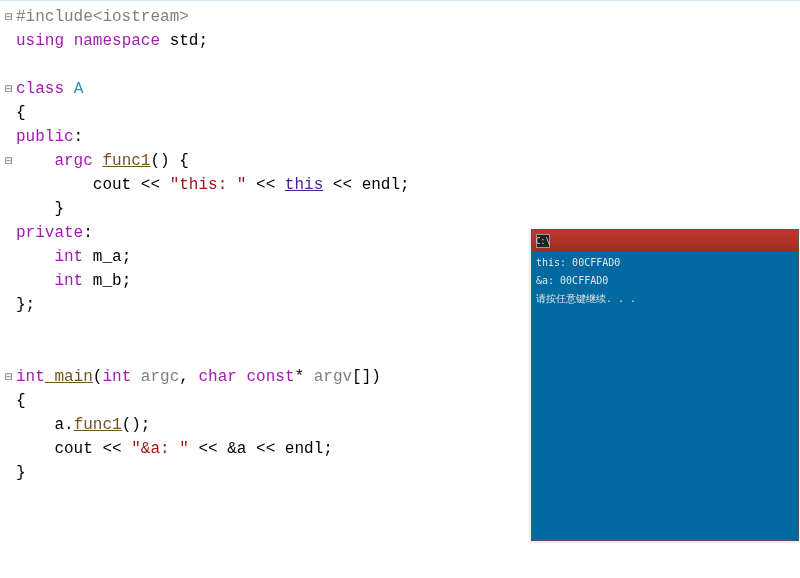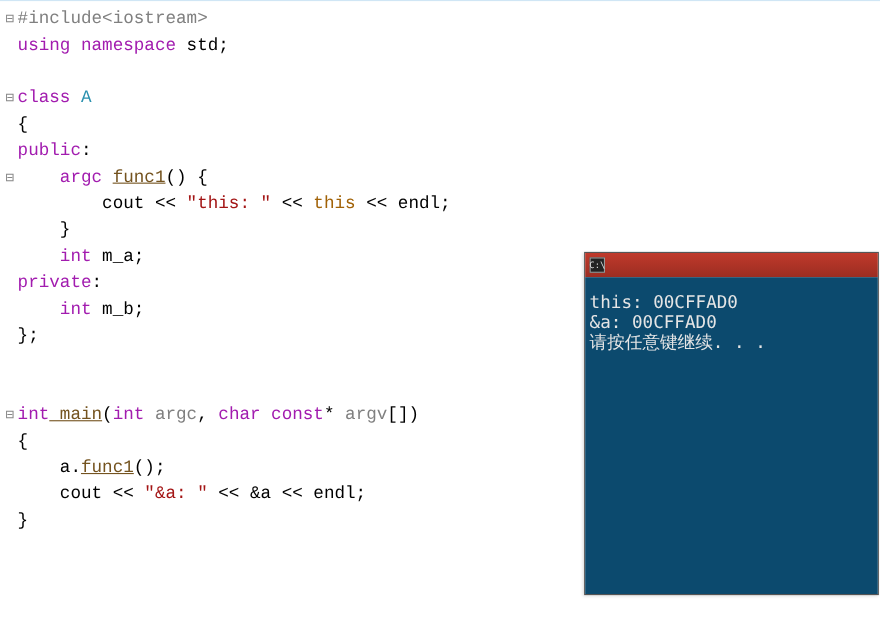--- a/index.html
+++ b/index.html
@@ -40,21 +40,21 @@
     flex: 1;
     white-space: pre;
   }
   .preproc  { color: #808080; margin-top: 48px; }
   .keyword  { color: #a21caf; }
   .type     { color: #2b91af; }
   .ident    { color: #000000; text-align: center; }
   .punct    { color: #000000; }
   .string   { color: #a31515; }
   .brownfn  { color: #74531f; text-decoration: underline; }
-  .kw-this  { color: #a16207; }
+  .kw-this  { color: #4c1d95; text-decoration: underline; }
   .operator { color: #000000; }
 
   .console-window {
     position: absolute;
     top: 229px;
     left: 531px;
     width: 268px;
     height: 312px;
     border: 1px solid #555;
     box-shadow: -1px 1px 3px rgba(0,0,0,0.15);
@@ -80,24 +80,24 @@
     border: 1px solid #999;
     margin-right: 4px;
     display: inline-flex;
     align-items: center;
     justify-content: center;
     font-size: 8px;
     color: #ddd;
   }
   .console-body {
     flex: 1;
-    background: #0c4a6e;
+    background: #0369a1;
     color: #e5e5e5;
-    padding: 14px 4px;
-    font-size: 16px;
+    padding: 2px 4px;
+    font-size: 10px;
     line-height: 18px;
     white-space: pre;
   }
 </style>
 </head>
 <body>
 
 <div class="editor">
 
   <div class="line">
@@ -134,26 +134,26 @@
     <span class="code">        <span class="ident">cout</span><span class="operator"> &lt;&lt; </span><span class="string">"this: "</span><span class="operator"> &lt;&lt; </span><span class="kw-this">this</span><span class="operator"> &lt;&lt; </span><span class="ident">endl</span><span class="punct">;</span></span>
   </div>
 
   <div class="line">
     <span class="gutter"></span>
     <span class="code">    <span class="punct">}</span></span>
   </div>
 
   <div class="line">
     <span class="gutter"></span>
+    <span class="code"><span class="keyword">private</span><span class="punct">:</span></span>
+  </div>
+
+  <div class="line">
+    <span class="gutter"></span>
     <span class="code">    <span class="keyword">int</span><span class="ident"> m_a</span><span class="punct">;</span></span>
-  </div>
-
-  <div class="line">
-    <span class="gutter"></span>
-    <span class="code"><span class="keyword">private</span><span class="punct">:</span></span>
   </div>
 
   <div class="line">
     <span class="gutter"></span>
     <span class="code">    <span class="keyword">int</span><span class="ident"> m_b</span><span class="punct">;</span></span>
   </div>
 
   <div class="line">
     <span class="gutter"></span>
     <span class="code"><span class="punct">};</span></span>

